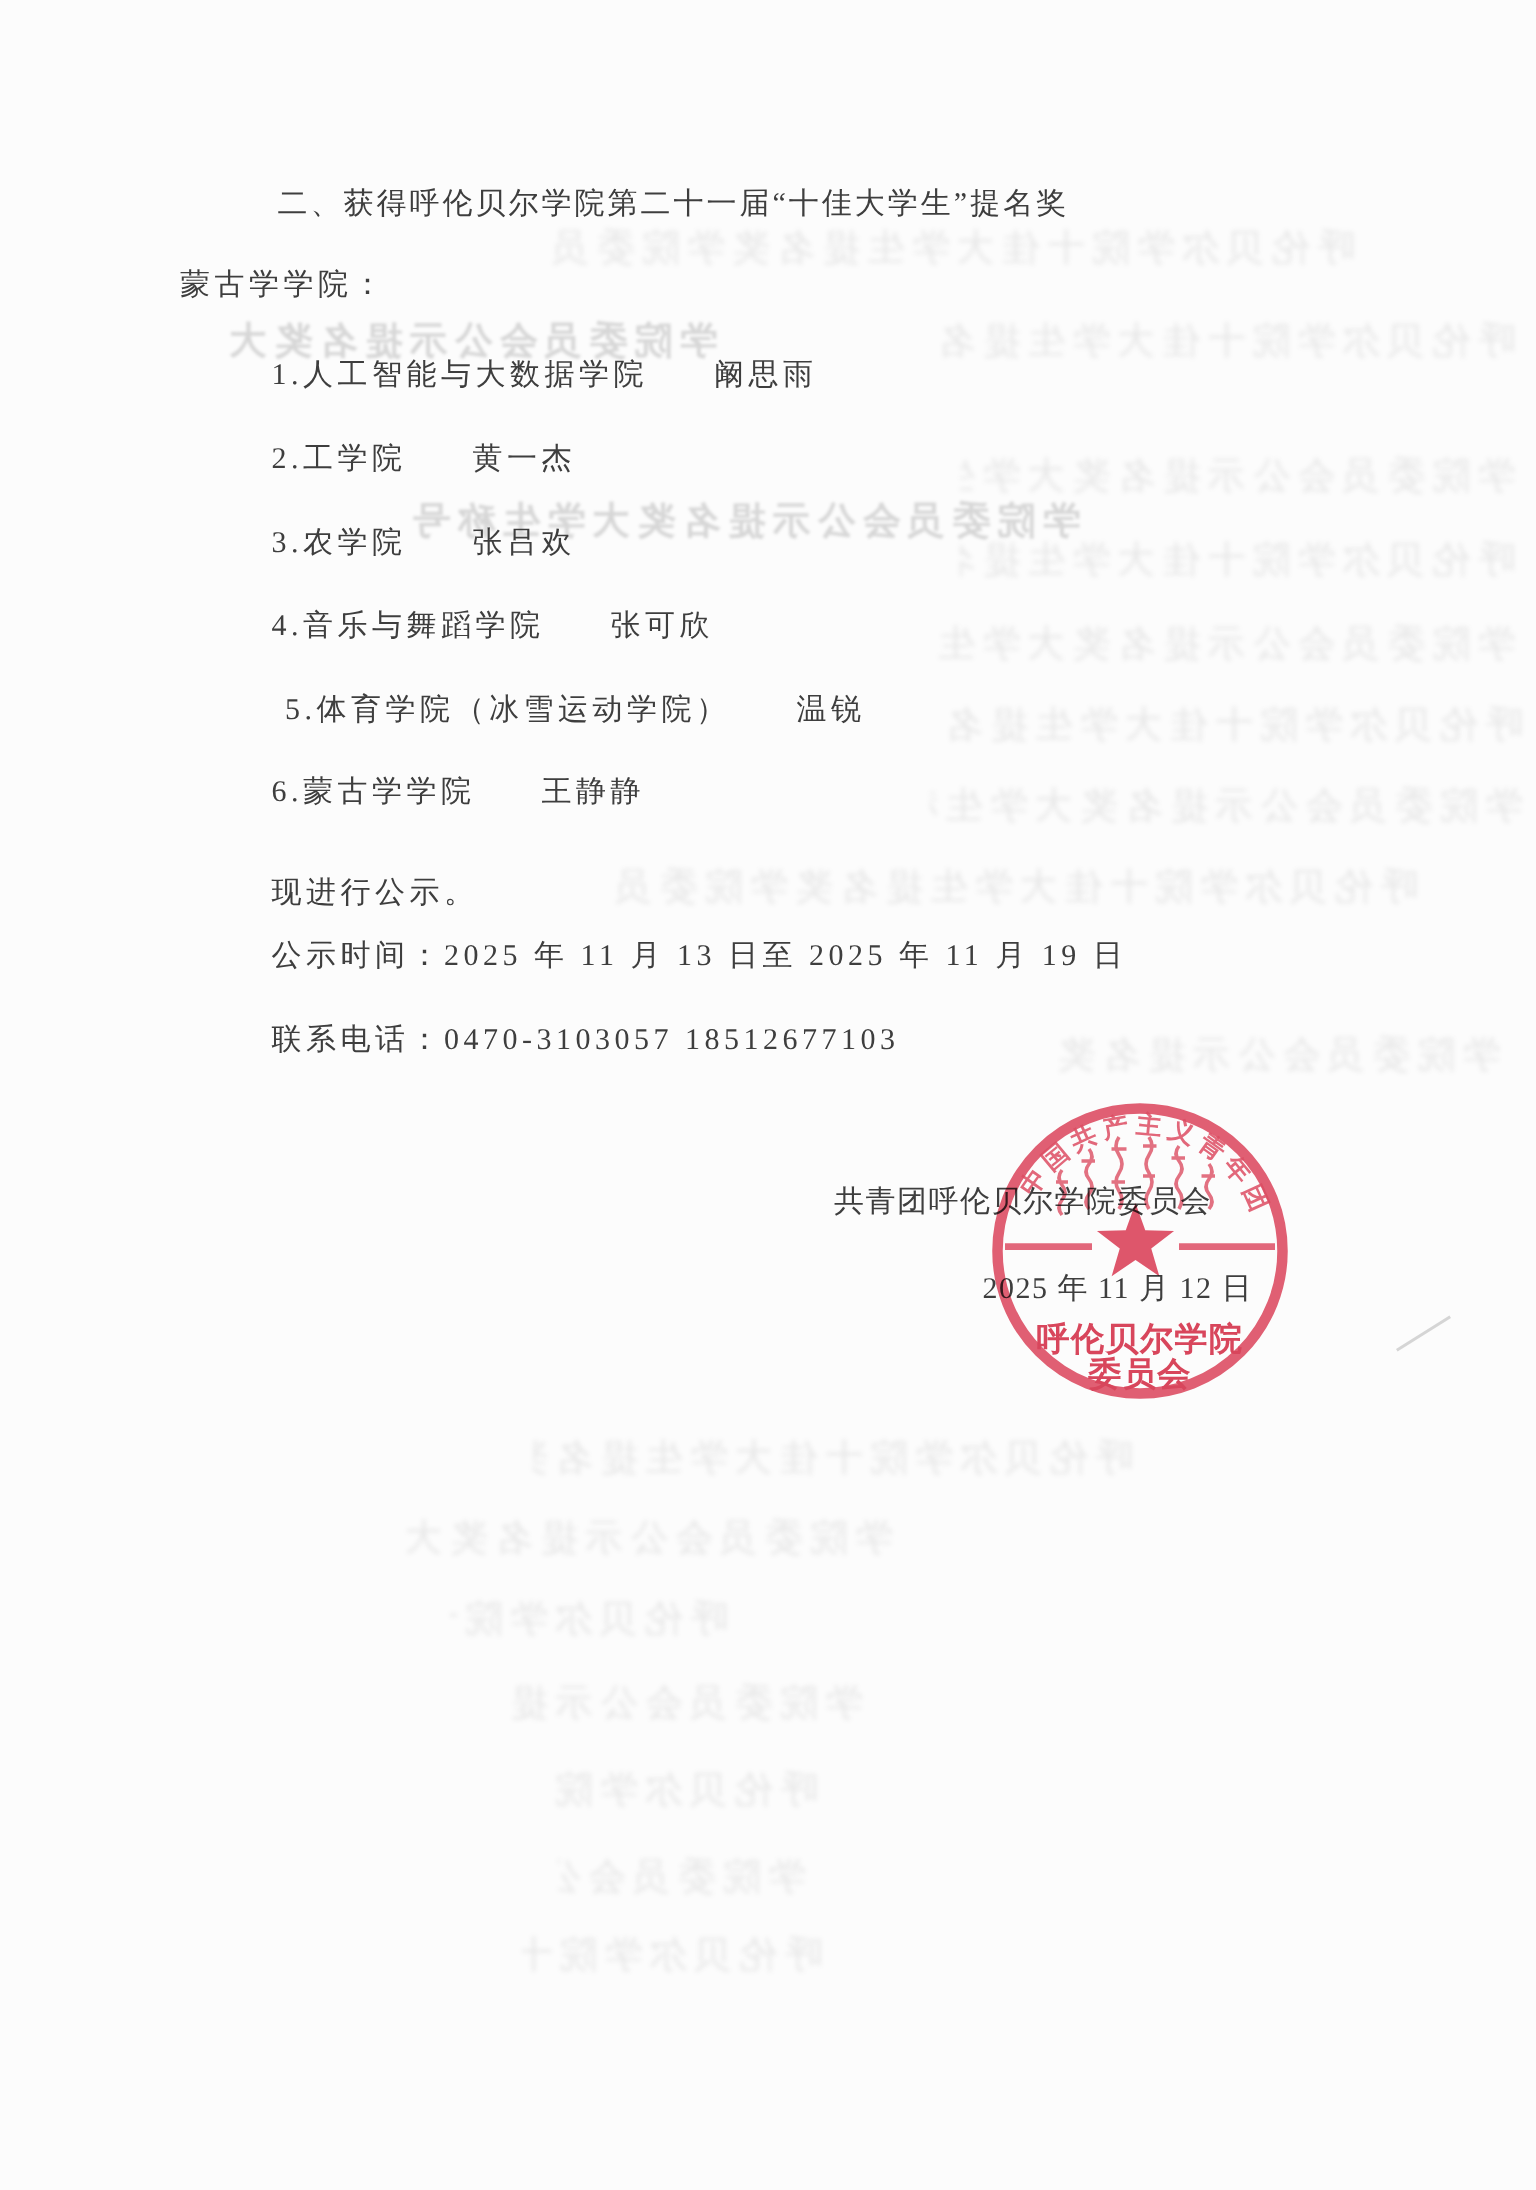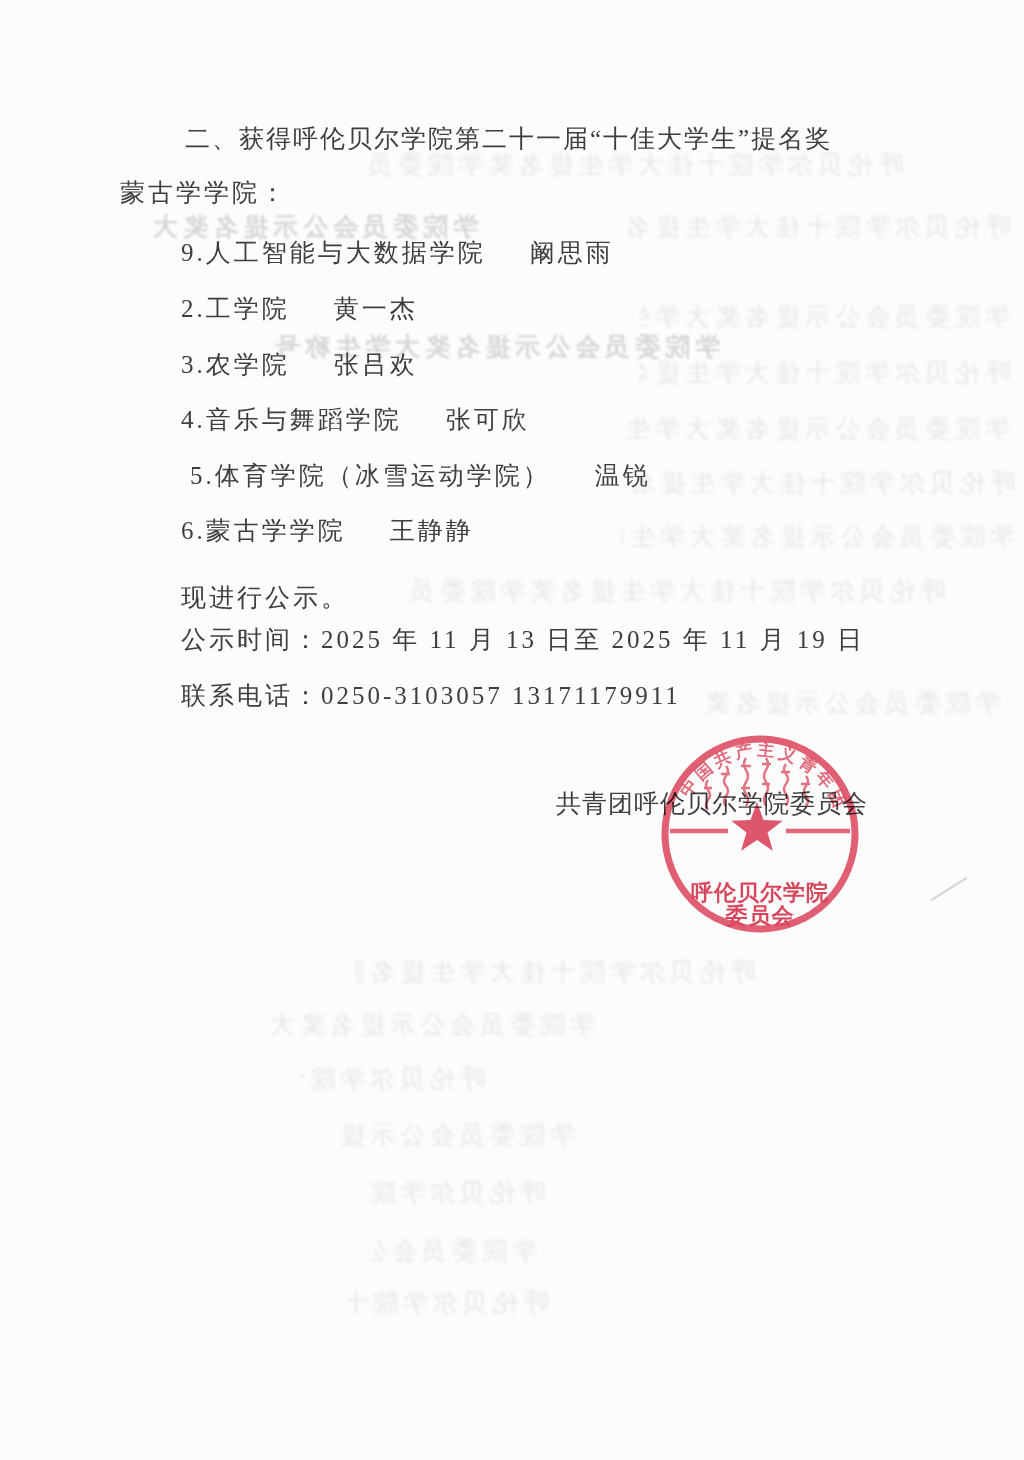--- a/index.html
+++ b/index.html
@@ -8,21 +8,21 @@
     position: relative;
     width: 1024px;
     height: 1460px;
     background: #fcfcfc;
     overflow: hidden;
     font-family: "Liberation Serif", serif;
     color: #3f3f3f;
   }
   .line {
     position: absolute;
-    font-size: 25px;
+    font-size: 20px;
     letter-spacing: 3px;
     white-space: nowrap;
     color: #3e3e3e;
   }
   .intro { letter-spacing: 2px; }
   .name { margin-left: 44px; }
   .sig  { letter-spacing: 1px; }
   .bleed {
     position: absolute;
     white-space: nowrap;
@@ -77,43 +77,44 @@
   <div class="bleed" style="left:300px; top:1062px; width:185px;">呼伦贝尔学院十佳大学生提名奖学院委员</div>
   <div class="bleed" style="left:335px; top:1118px; width:240px;">学院委员会公示提名奖大学生称号</div>
   <div class="bleed" style="left:370px; top:1176px; width:175px;">呼伦贝尔学院十佳大学生提名奖学院委员</div>
   <div class="bleed" style="left:372px; top:1234px; width:165px;">学院委员会公示提名奖大学生称号</div>
   <div class="bleed" style="left:348px; top:1286px; width:200px;">呼伦贝尔学院十佳大学生提名奖学院委员</div>
 
   <div class="line intro" style="left:185px; top:122px;">二、获得呼伦贝尔学院第二十一届“十佳大学生”提名奖</div>
   <div class="line" style="left:120px; top:176px;">蒙古学学院：</div>
 
   <div class="line" style="left:181px; top:236px;">
-    <span>9.人工智能与大数据学院</span><span class="name">阚思雨</span>
+    <span>1.人工智能与大数据学院</span><span class="name">阚思雨</span>
   </div>
   <div class="line" style="left:181px; top:292px;">
     <span>2.工学院</span><span class="name">黄一杰</span>
   </div>
   <div class="line" style="left:181px; top:348px;text-align:right;">
     <span>3.农学院</span><span class="name">张吕欢</span>
   </div>
   <div class="line" style="left:181px; top:403px;">
     <span>4.音乐与舞蹈学院</span><span class="name">张可欣</span>
   </div>
   <div class="line" style="left:190px; top:459px;">
     <span>5.体育学院（冰雪运动学院）</span><span class="name">温锐</span>
   </div>
   <div class="line" style="left:181px; top:514px;">
     <span>6.蒙古学学院</span><span class="name">王静静</span>
   </div>
 
   <div class="line" style="left:181px; top:569px;margin-top:12px;">现进行公示。</div>
   <div class="line" style="left:181px; top:623px;">公示时间：2025 年 11 月 13 日至 2025 年 11 月 19 日</div>
-  <div class="line" style="left:181px; top:679px;">联系电话：0250-3103057 13171179911</div>
+  <div class="line" style="left:181px; top:679px;">联系电话：0470-3103057 18512677103</div>
 
   <div class="line sig" style="left:556px; top:787px;">共青团呼伦贝尔学院委员会</div>
+  <div class="line sig" style="left:655px; top:845px;">2025 年 11 月 12 日</div>
 
   <svg class="seal" viewBox="0 0 212 212">
     <g fill="none" stroke="#dd4058">
 
       <circle cx="104" cy="102" r="95" stroke-width="7" opacity="0.9"></circle>
 
       <path d="M 14,99 H 72" stroke-width="4.5" opacity="0.85"></path>
       <path d="M 130,99 H 194" stroke-width="4.5" opacity="0.85"></path>
 
       <g stroke-width="2.4" opacity="0.8">

